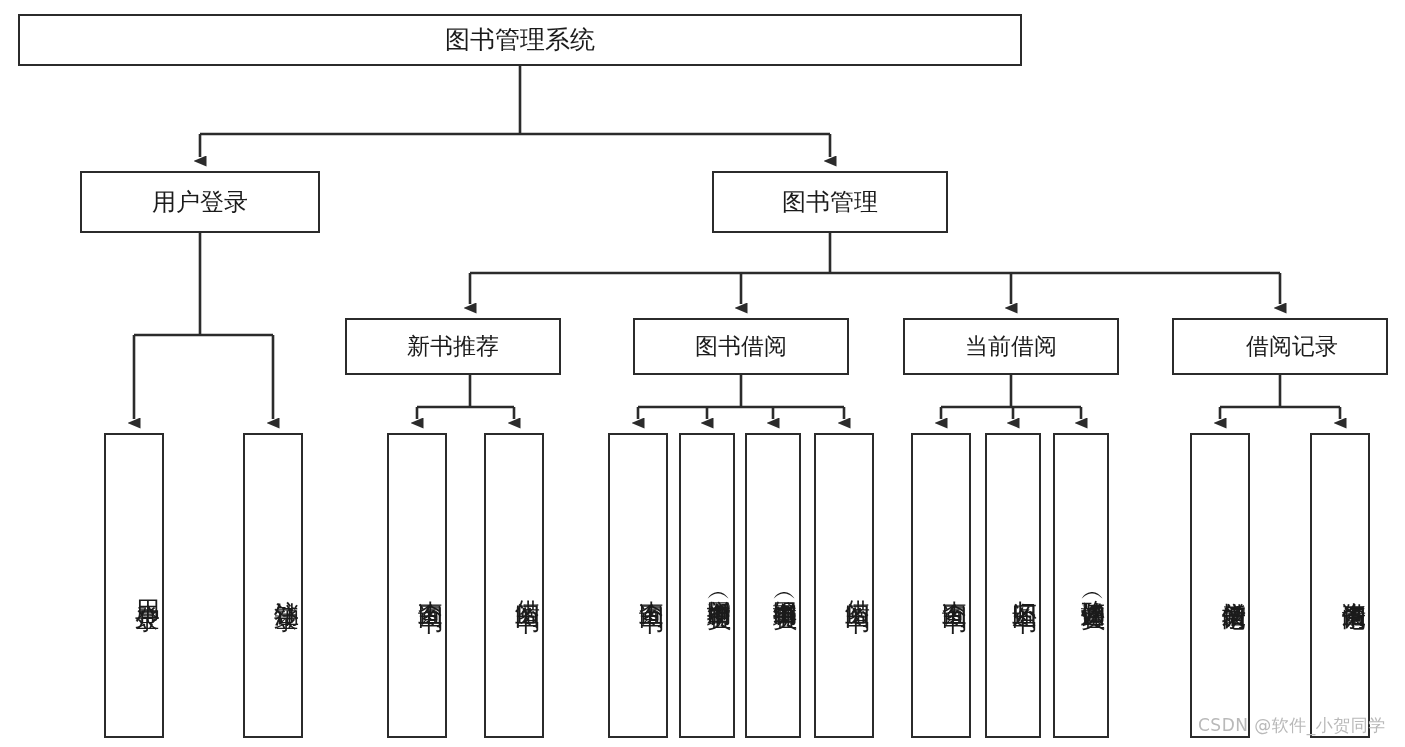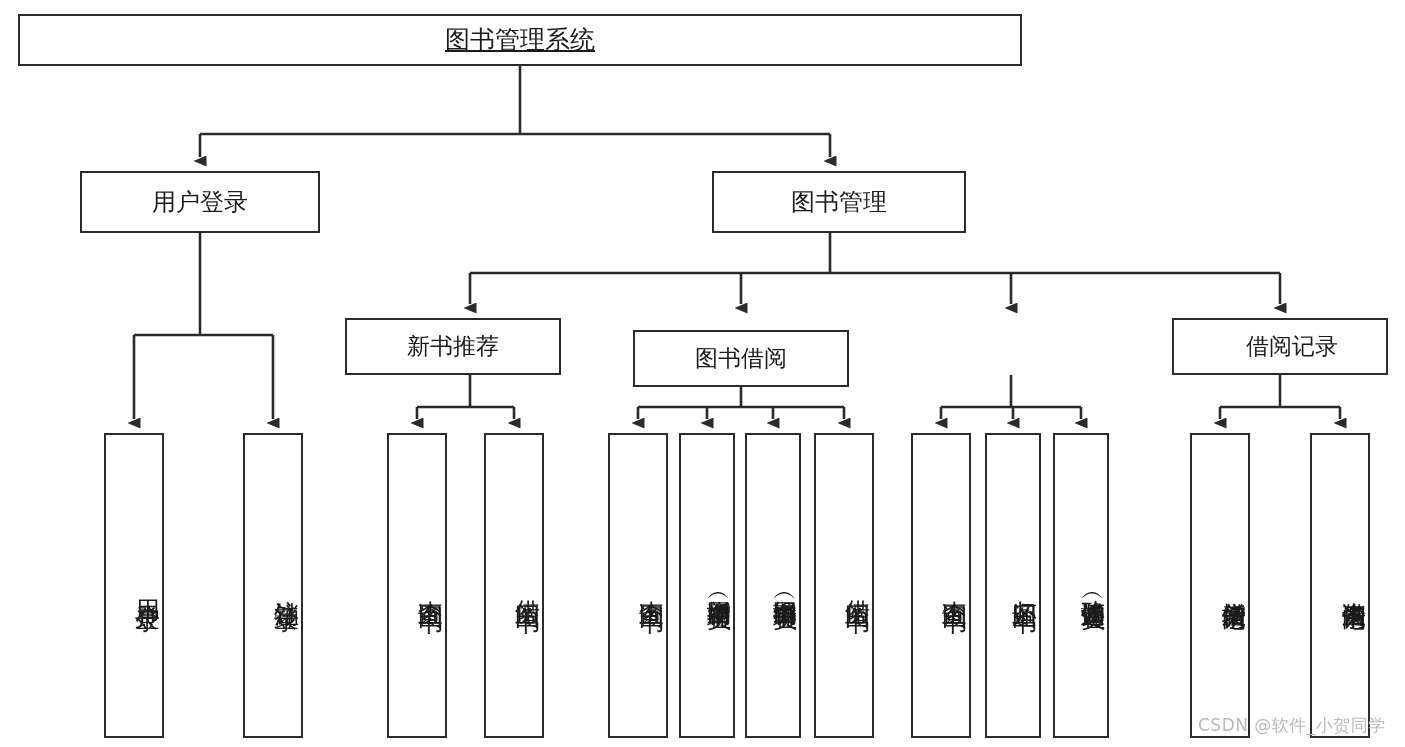--- a/index.html
+++ b/index.html
@@ -116,27 +116,28 @@
       <path d="M1013,407 L1013,419" marker-end="url(#arrow)"></path>
       <path d="M1081,407 L1081,419" marker-end="url(#arrow)"></path>
 
       <path d="M1280,375 L1280,407"></path>
       <path d="M1220,407 L1340,407"></path>
       <path d="M1220,407 L1220,419" marker-end="url(#arrow)"></path>
       <path d="M1340,407 L1340,419" marker-end="url(#arrow)"></path>
     </g>
   </svg>
 
-  <div class="node node-root" id="node-root" style="left: 18px; top: 14px; width: 1004px; height: 52px; text-decoration: underline;">图书管理系统</div>
+  <div class="node node-root" id="node-root" style="left: 18px; top: 14px; width: 1004px; height: 52px;">图书管理系统</div>
 
   <div class="node node-l1" id="node-l1-0" style="left: 80px; top: 171px; width: 240px; height: 62px;">用户登录</div>
-  <div class="node node-l1" id="node-l1-1" style="left: 712px; top: 171px; width: 254px; height: 62px;">图书管理</div>
+  <div class="node node-l1" id="node-l1-1" style="left: 712px; top: 171px; width: 236px; height: 62px;">图书管理</div>
 
   <div class="node node-l2" id="node-l2-0" style="left: 345px; top: 318px; width: 216px; height: 57px;">新书推荐</div>
-  <div class="node node-l2" id="node-l2-1" style="left: 633px; top: 318px; width: 216px; height: 57px; margin-top: 12px;">图书借阅</div>
+  <div class="node node-l2" id="node-l2-1" style="left: 633px; top: 318px; width: 216px; height: 57px;">图书借阅</div>
+  <div class="node node-l2" id="node-l2-2" style="left: 903px; top: 318px; width: 216px; height: 57px;">当前借阅</div>
   <div class="node node-l2" id="node-l2-3" style="left: 1172px; top: 318px; width: 216px; height: 57px; padding-left: 24px;">借阅记录</div>
 
   <div class="node node-leaf" id="node-leaf-0" style="left: 104px; top: 433px; width: 60px; height: 305px;">用户登录</div>
   <div class="node node-leaf" id="node-leaf-1" style="left: 243px; top: 433px; width: 60px; height: 305px;">注销登录</div>
   <div class="node node-leaf" id="node-leaf-2" style="left: 387px; top: 433px; width: 60px; height: 305px;">查询图书</div>
   <div class="node node-leaf" id="node-leaf-3" style="left: 484px; top: 433px; width: 60px; height: 305px;">借阅图书</div>
   <div class="node node-leaf" id="node-leaf-4" style="left: 608px; top: 433px; width: 60px; height: 305px;">查询图书</div>
   <div class="node node-leaf tall-text" id="node-leaf-5" style="left: 679px; top: 433px; width: 56px; height: 305px;">新增图书（管理员）</div>
   <div class="node node-leaf tall-text" id="node-leaf-6" style="left: 745px; top: 433px; width: 56px; height: 305px;">编辑图书（管理员）</div>
   <div class="node node-leaf" id="node-leaf-7" style="left: 814px; top: 433px; width: 60px; height: 305px;">借阅图书</div>

